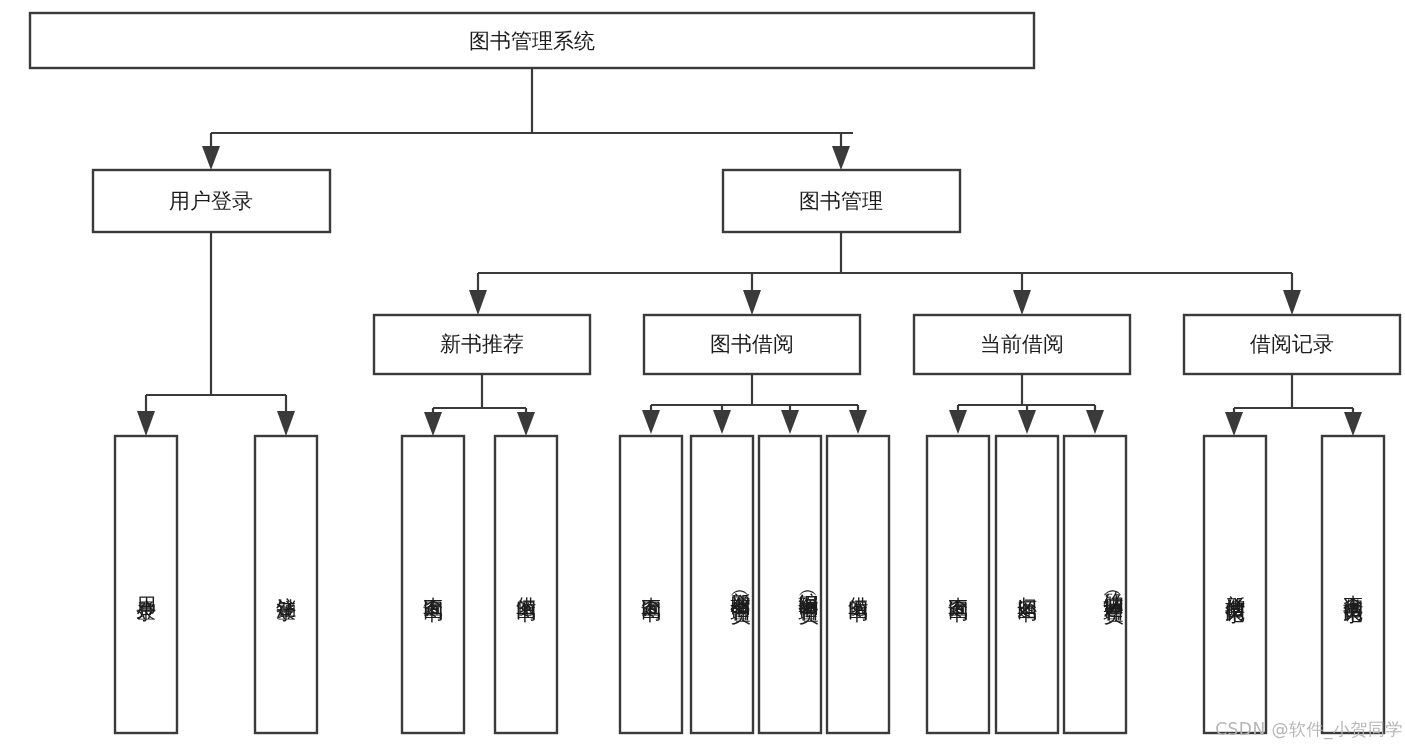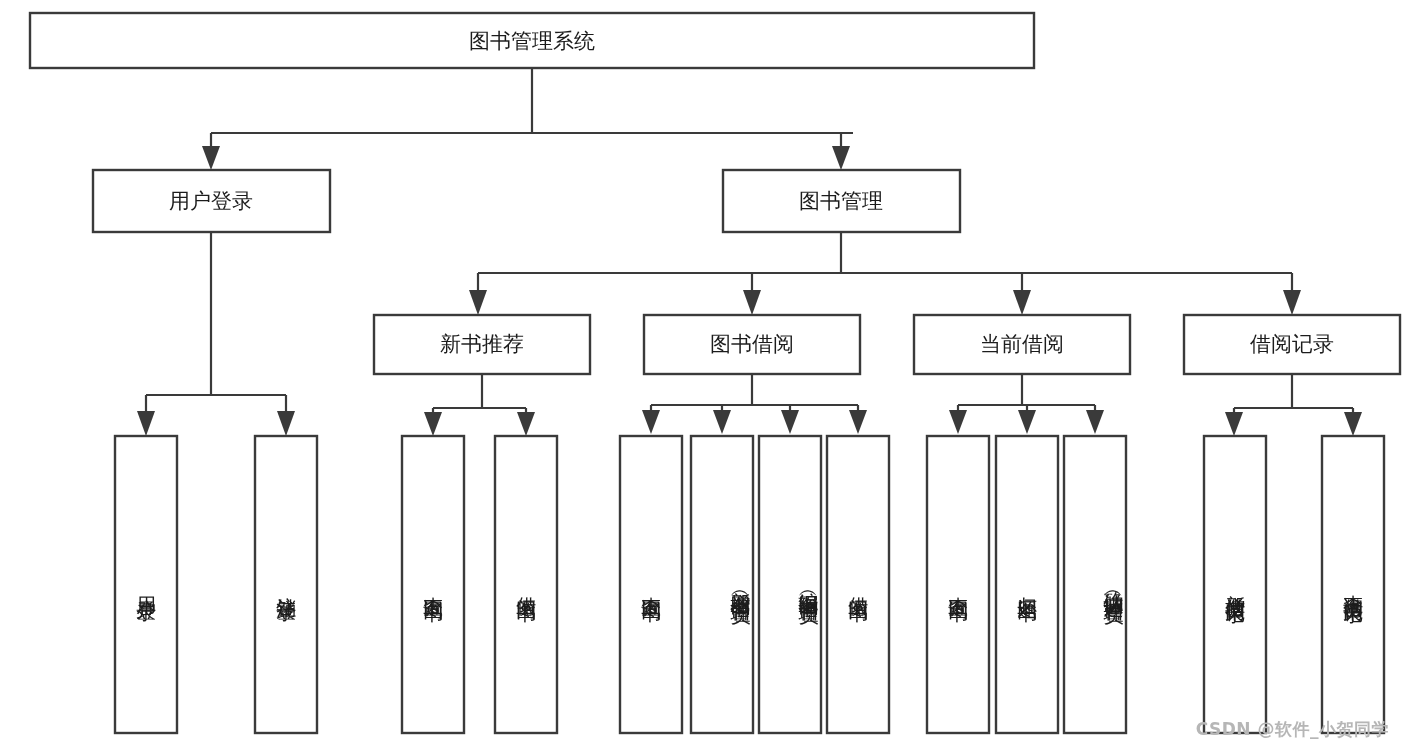--- a/index.html
+++ b/index.html
@@ -60,28 +60,27 @@
     letter-spacing: 2px;
     color: #1c1c1c;
     display: flex;
     align-items: center;
     justify-content: center;
     white-space: nowrap;
     pointer-events: none;
   }
   .watermark {
     position: absolute;
-    right: 28px;
+    right: 14px;
     bottom: 6px;
     font-family: "DejaVu Sans", "Liberation Sans", sans-serif;
     font-size: 17px;
     color: #b6b6b6;
     letter-spacing: 0.5px;
     white-space: nowrap;
-    font-weight: bold;
   }
 </style>
 </head>
 <body>
 
 <div id="diagram-root">
 
   <svg class="diagram-canvas" viewBox="0 0 1405 747" xmlns="http://www.w3.org/2000/svg">
 
     <g>

